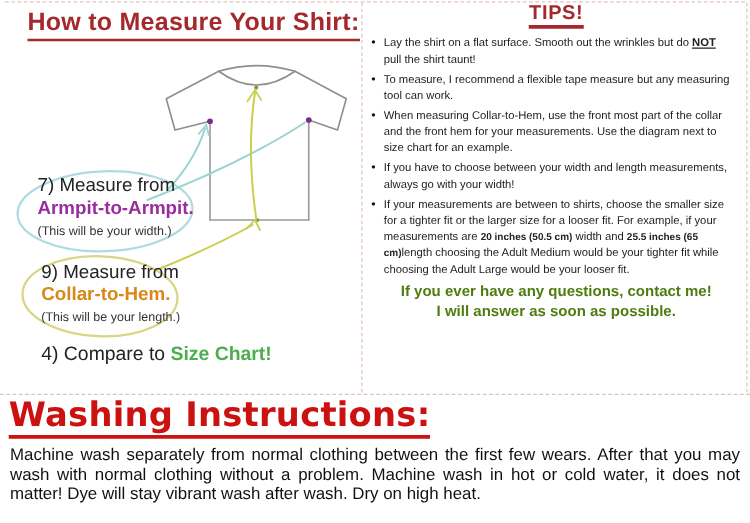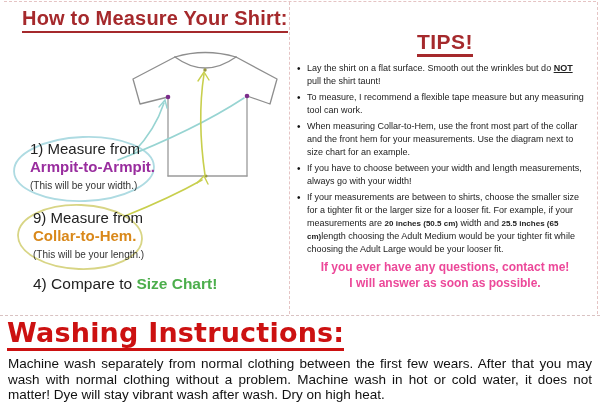--- a/index.html
+++ b/index.html
@@ -30,33 +30,33 @@
   .hl-red{color:#9e1b1e;}
   .hl-purple{color:#992d9e;}
   .hl-orange{color:#d9881a;}
   .hl-green{color:#4cae4c;}
   .inline-hl{font-weight:bold;}
 
   
   .tips-panel{position:absolute;left:291px;top:0;width:308px;height:315px;}
   .tips-heading-wrap{text-align:center;margin-top:2px;}
   .tips-heading{
-    display:inline-block;font-size:21px;font-weight:bold;color:#a5292c;
-    border-bottom:3px solid;padding-bottom:0;letter-spacing:0.5px;margin-top:28px;
+    display:inline-block;font-size:16px;font-weight:bold;color:#a5292c;
+    border-bottom:3px solid;padding-bottom:0;letter-spacing:0.5px;
   }
   .tips-list{margin:5px 10px 0 4px;padding:0;list-style:none;}
   .tips-list li{
     position:relative;padding-left:12px;margin-bottom:3px;
     font-size:9px;line-height:13px;color:#222;
   }
   .tips-list li::before{content:"\2022";position:absolute;left:2px;top:0;color:#111;font-size:10px;}
   .b{font-weight:bold;}
   .u{text-decoration:underline;}
   .sm{font-size:8px;font-weight:bold;}
-  .contact-note{margin-top:4px;text-align:center;font-weight:bold;font-size:12px;line-height:15.5px;color:#ec4899;}
+  .contact-note{margin-top:4px;text-align:center;font-weight:bold;font-size:12px;line-height:15.5px;color:#4d7c0f;}
 
   
   .washing-panel{position:absolute;left:0;top:316px;width:600px;height:102px;font-family:"DejaVu Sans",sans-serif;}
   .washing-heading{
     position:absolute;left:7px;top:1px;font-size:27px;font-weight:bold;color:#cc1111;
     border-bottom:3px solid;padding-bottom:0;white-space:nowrap;letter-spacing:0.2px;
   }
   .washing-body{
     position:absolute;left:8px;right:8px;top:40px;
     font-family:"Liberation Sans",sans-serif;font-size:13.5px;line-height:15.5px;
@@ -104,21 +104,21 @@
         <ellipse cx="80" cy="237" rx="62" ry="32" stroke="#d8d585" stroke-width="1.8" transform="rotate(2 80 237)"></ellipse>
         <path d="M125 216 Q170 198 202 180"></path>
         <path d="M197 183 L204 176 L208 184" stroke-width="1.4"></path>
         <path d="M205 175 Q197 120 204 74"></path>
         <path d="M198 81 L204 72 L209 80" stroke-width="1.4"></path>
       </g>
     </svg>
 
 
     <div class="step step2">
-      <span>1) Measure from</span>
+      <span>7) Measure from</span>
       <div class="hl hl-purple" style="color: rgb(153, 45, 158);">Armpit-to-Armpit.</div>
       <div class="note">(This will be your width.)</div>
     </div>
 
     <div class="step step3">
       <span>9) Measure from</span>
       <div class="hl hl-orange" style="color: rgb(217, 136, 26);">Collar-to-Hem.</div>
       <div class="note">(This will be your length.)</div>
     </div>
 

